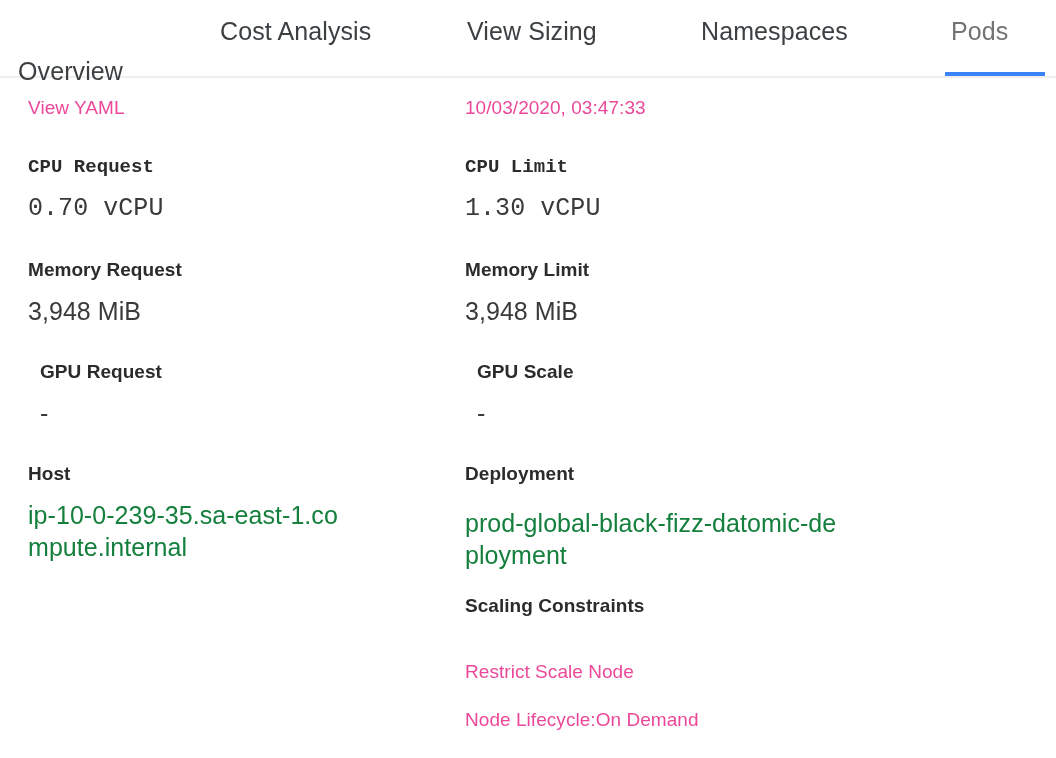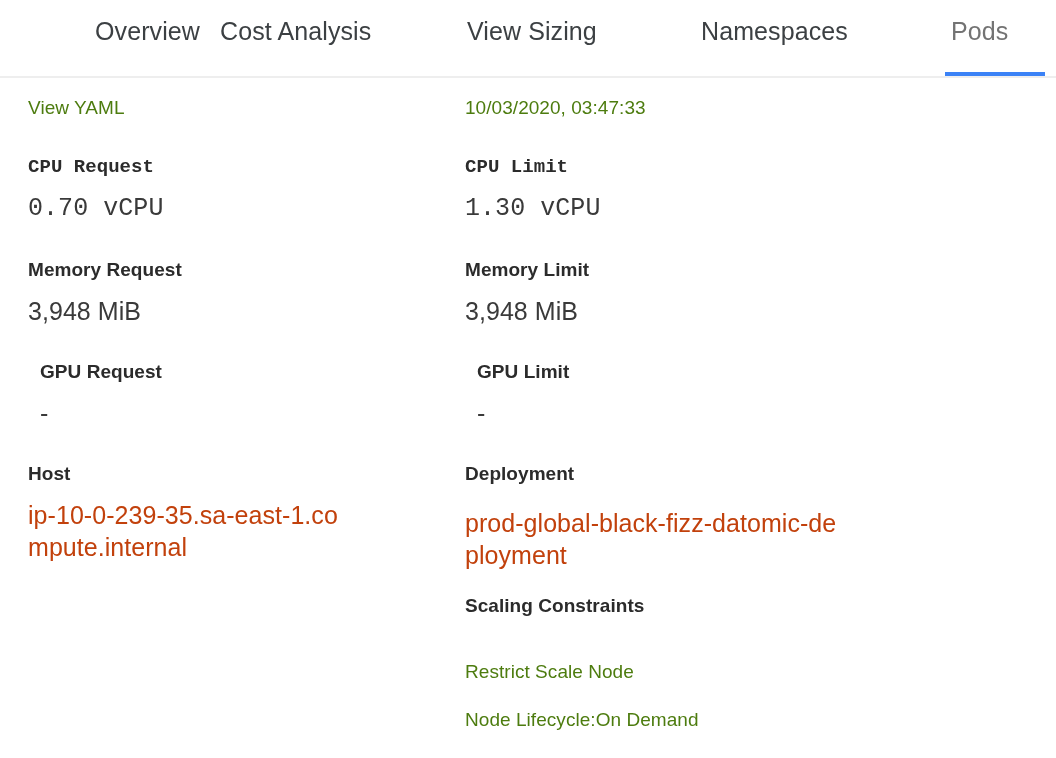--- a/index.html
+++ b/index.html
@@ -39,21 +39,21 @@
     align-items: flex-start;
     justify-content: center;
     padding-top: 17px;
     font-size: 25px;
     font-weight: 400;
     letter-spacing: 0.1px;
     color: #3c4043;
     cursor: pointer;
     white-space: nowrap;
   }
-  .tab-0 { width: 200px; justify-content: flex-end; padding-left: 18px; }
+  .tab-0 { width: 200px; justify-content: flex-start; padding-left: 18px; margin-top: 40px; }
   .tab-1 { width: 245px; justify-content: flex-start; padding-left: 20px; }
   .tab-2 { width: 232px; justify-content: flex-start; padding-left: 22px; }
   .tab-3 { width: 235px; justify-content: flex-start; padding-left: 24px; }
   .tab-4 { width: 144px; justify-content: flex-start; padding-left: 39px; }
 
   .tab.active { color: #737373; }
   .tab-underline {
     position: absolute;
     left: 33px;
     right: 11px;
@@ -79,30 +79,30 @@
   .field-value {
     font-size: 25px;
     font-weight: 400;
     color: #3a3a3a;
     line-height: 1.28;
     letter-spacing: 0.05px;
     margin-top: 16px;
   }
   .field-value.link,
   .link {
-    color: #c2410c;
+    color: #15803d;
     cursor: pointer;
     text-decoration: none;
     word-break: break-all;
   }
 
   .plain-line {
     font-size: 19px;
     font-weight: 400;
-    color: #4d7c0f;
+    color: #ec4899;
     line-height: 1.28;
     letter-spacing: 0.05px;
   }
 
   
   .row-0 { position: absolute; top: 0px;   left: 0; width: 100%; }
   .row-1 { position: absolute; top: 62px;  left: 0; width: 100%; font-family: Liberation Mono, monospace; }
   .row-2 { position: absolute; top: 164px; left: 0; width: 100%; }
   .row-3 { position: absolute; top: 266px; left: 12px; width: 100%; }
   .row-4 { position: absolute; top: 368px; left: 0; width: 100%; }
@@ -182,21 +182,21 @@
       <div class="field-label">CPU Limit</div>
       <div class="field-value">1.30 vCPU</div>
     </div>
 
     <div class="row-2 field">
       <div class="field-label">Memory Limit</div>
       <div class="field-value">3,948 MiB</div>
     </div>
 
     <div class="row-3 field">
-      <div class="field-label">GPU Limit</div>
+      <div class="field-label">GPU Scale</div>
       <div class="field-value">-</div>
     </div>
 
     <div class="row-4 field">
       <div class="field-label">Deployment</div>
       <a class="field-value link" style="display:block; max-width:378px;margin-top:24px;">prod-global-black-fizz-datomic-deployment</a>
     </div>
 
     <div class="row-5 field">
       <div class="field-label">Scaling Constraints</div>

